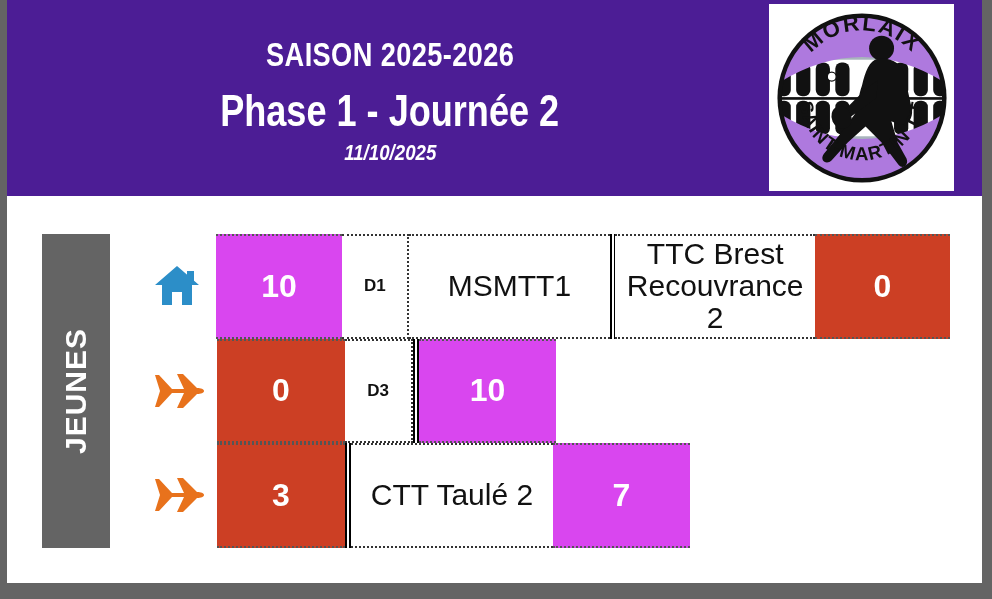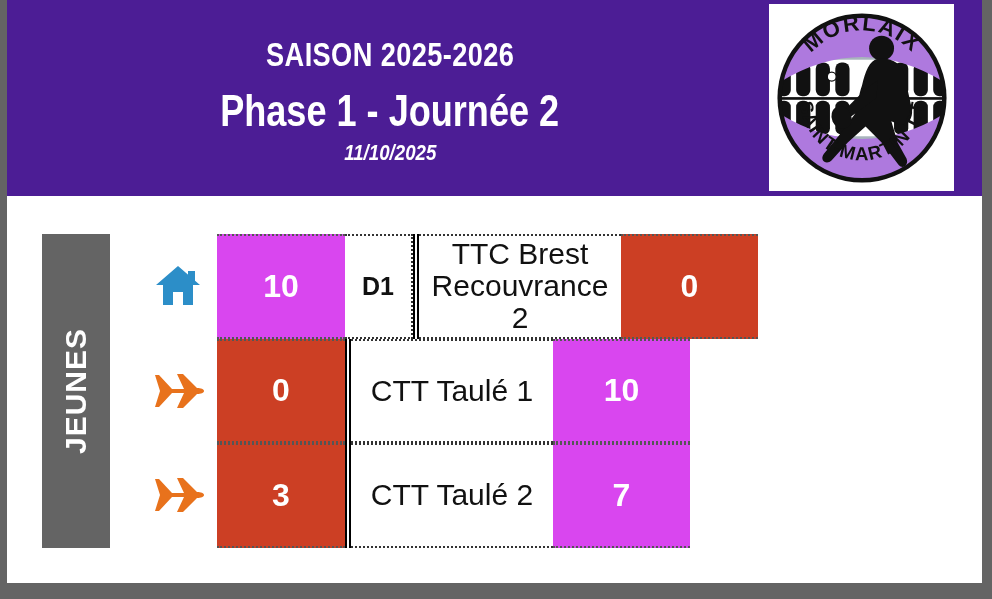--- a/index.html
+++ b/index.html
@@ -180,21 +180,21 @@
     font-size: 32px;
     border-top: 2px dotted #555;
     border-bottom: 2px dotted #555;
   }
   .cell-div {
     width: 68px;
     background: #ffffff;
     color: #111111;
     font-family: "Liberation Sans Narrow", "Liberation Sans", sans-serif;
     font-weight: bold;
-    font-size: 25px;
+    font-size: 17px;
     border-top: 2px dotted #333;
     border-bottom: 2px dotted #333;
     border-right: 2px dotted #333;
   }
   .cell-team {
     width: 203px;
     background: #ffffff;
     color: #111111;
     font-family: "Liberation Sans Narrow", "Liberation Sans", sans-serif;
     font-weight: normal;
@@ -331,37 +331,38 @@
         <div class="cell cell-venue">
           <span class="venue-icon">
             <svg width="48" height="44" viewBox="0 0 48 44" fill="#2C8EC8">
               <path d="M24 2 L2 21 H9 V41 H19 V28 H29 V41 H39 V21 H46 Z"></path>
               <rect x="34" y="7" width="7" height="11"></rect>
             </svg>
           </span>
         </div>
         <div class="cell cell-score-home win">10</div>
         <div class="cell cell-div">D1</div>
+        <div class="cell cell-team">MSMTT1</div>
         <div class="divider"></div>
         <div class="cell cell-opponent">TTC Brest Recouvrance 2</div>
         <div class="cell cell-score-away loss">0</div>
       </div>
 
       <div class="row row-2">
         <div class="cell cell-venue">
           <span class="venue-icon">
             <svg width="54" height="44" viewBox="0 0 54 44" fill="#E8721C">
               <path d="M4 6 L8 6 L21 20 H33 L26 5 H32 L46 19 C50 19 53 20 53 22
                        C53 24 50 25 46 25 L32 39 H26 L33 24 H21 L8 38 H4 L9 22 Z"></path>
             </svg>
           </span>
         </div>
         <div class="cell cell-score-home loss">0</div>
+        <div class="cell cell-div">D3</div>
         <div class="divider"></div>
-        <div class="cell cell-opponent">CTT Taulé 1</div>
         <div class="cell cell-score-away win">10</div>
       </div>
 
       <div class="row row-3">
         <div class="cell cell-venue">
           <span class="venue-icon">
             <svg width="54" height="44" viewBox="0 0 54 44" fill="#E8721C">
               <path d="M4 6 L8 6 L21 20 H33 L26 5 H32 L46 19 C50 19 53 20 53 22
                        C53 24 50 25 46 25 L32 39 H26 L33 24 H21 L8 38 H4 L9 22 Z"></path>
             </svg>

